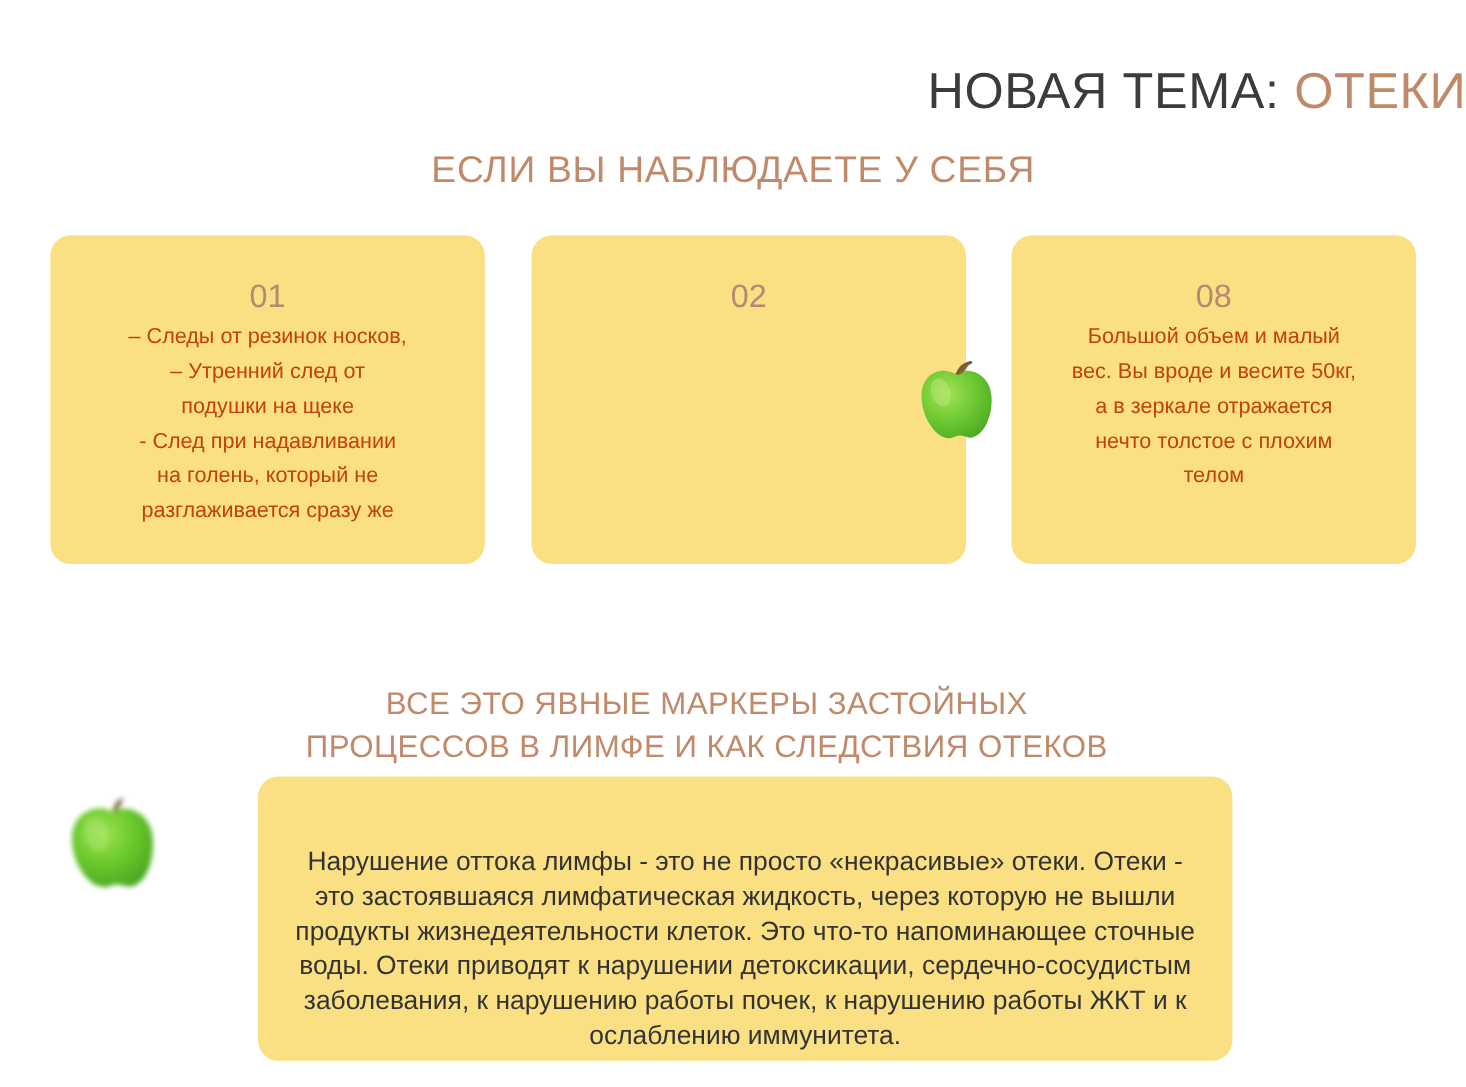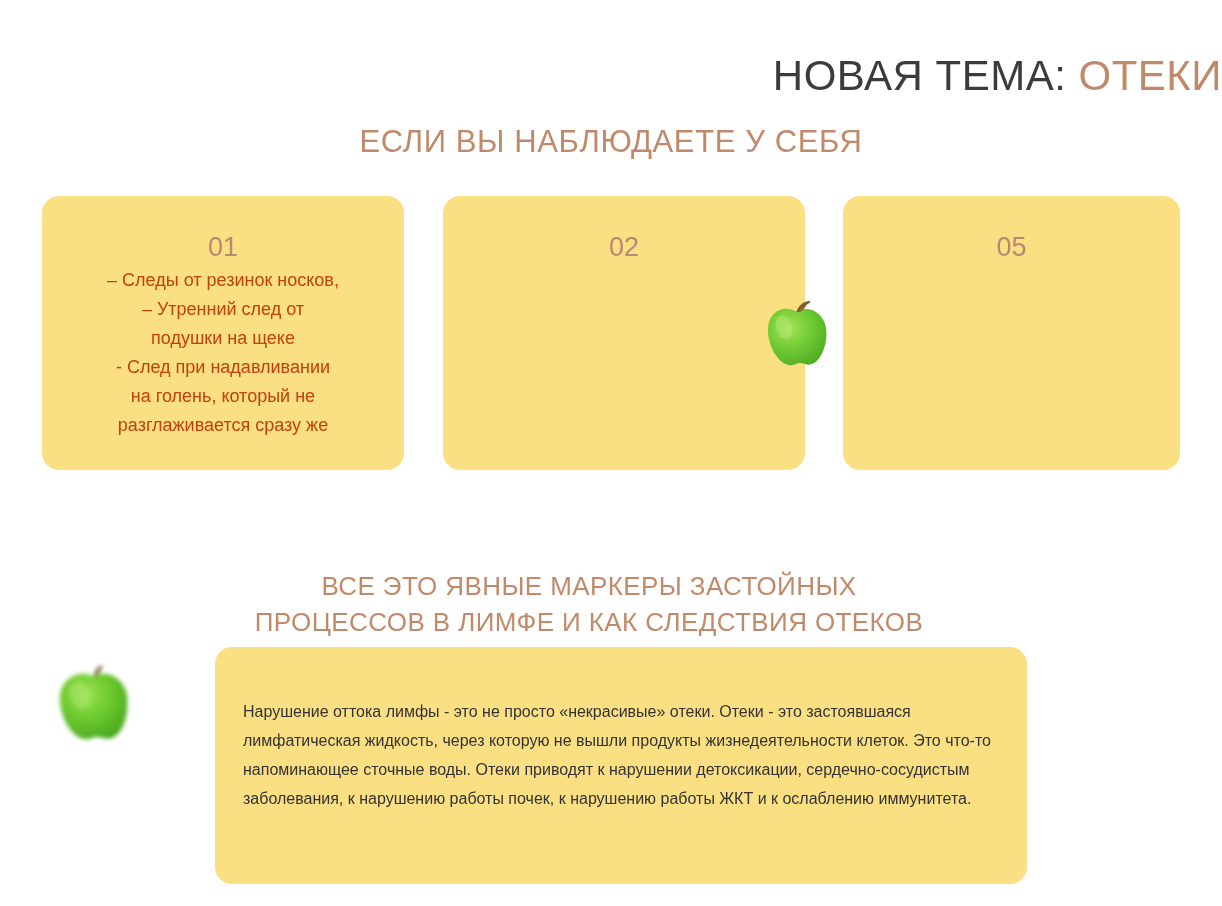--- a/index.html
+++ b/index.html
@@ -111,23 +111,24 @@
     left: 215px;
     top: 647px;
     width: 812px;
     height: 237px;
     background: #fbdf83;
     border-radius: 17px;
     box-sizing: border-box;
     padding: 34px 28px 0 28px;
   }
   .bottom-text {
-    font-size: 16px;
+    font-size: 22px;
     line-height: 29px;
     color: #333333;
+    text-align: center;
     font-weight: 400;
   }
 
   
   .apple {
     position: absolute;
   }
   .apple svg { display: block; }
   .apple-top    { left: 762px; top: 296px;  width: 68px;  height: 72px; }
   .apple-bottom { left: 52px;  top: 660px;  width: 82px;  height: 86px; filter: blur(2.2px); }
@@ -151,21 +152,26 @@
 - След при надавливании
 на голень, который не
 разглаживается сразу же</div>
     </div>
 
     <div class="card card-2">
       <div class="card-num">02</div>
     </div>
 
     <div class="card card-3">
-      <div class="card-num">05</div>
+      <div class="card-num">08</div>
+      <div class="card-text">Большой объем и малый
+вес. Вы вроде и весите 50кг,
+а в зеркале отражается
+нечто толстое с плохим
+телом</div>
     </div>
 
   </div>
 
   <div class="apple apple-top">
     <svg viewBox="0 0 68 72" width="68" height="72" aria-hidden="true">
       <defs>
         <radialGradient id="appleGradA" cx="36%" cy="34%" r="72%">
           <stop offset="0%" stop-color="#a8e05a"></stop>
           <stop offset="45%" stop-color="#77cf38"></stop>

